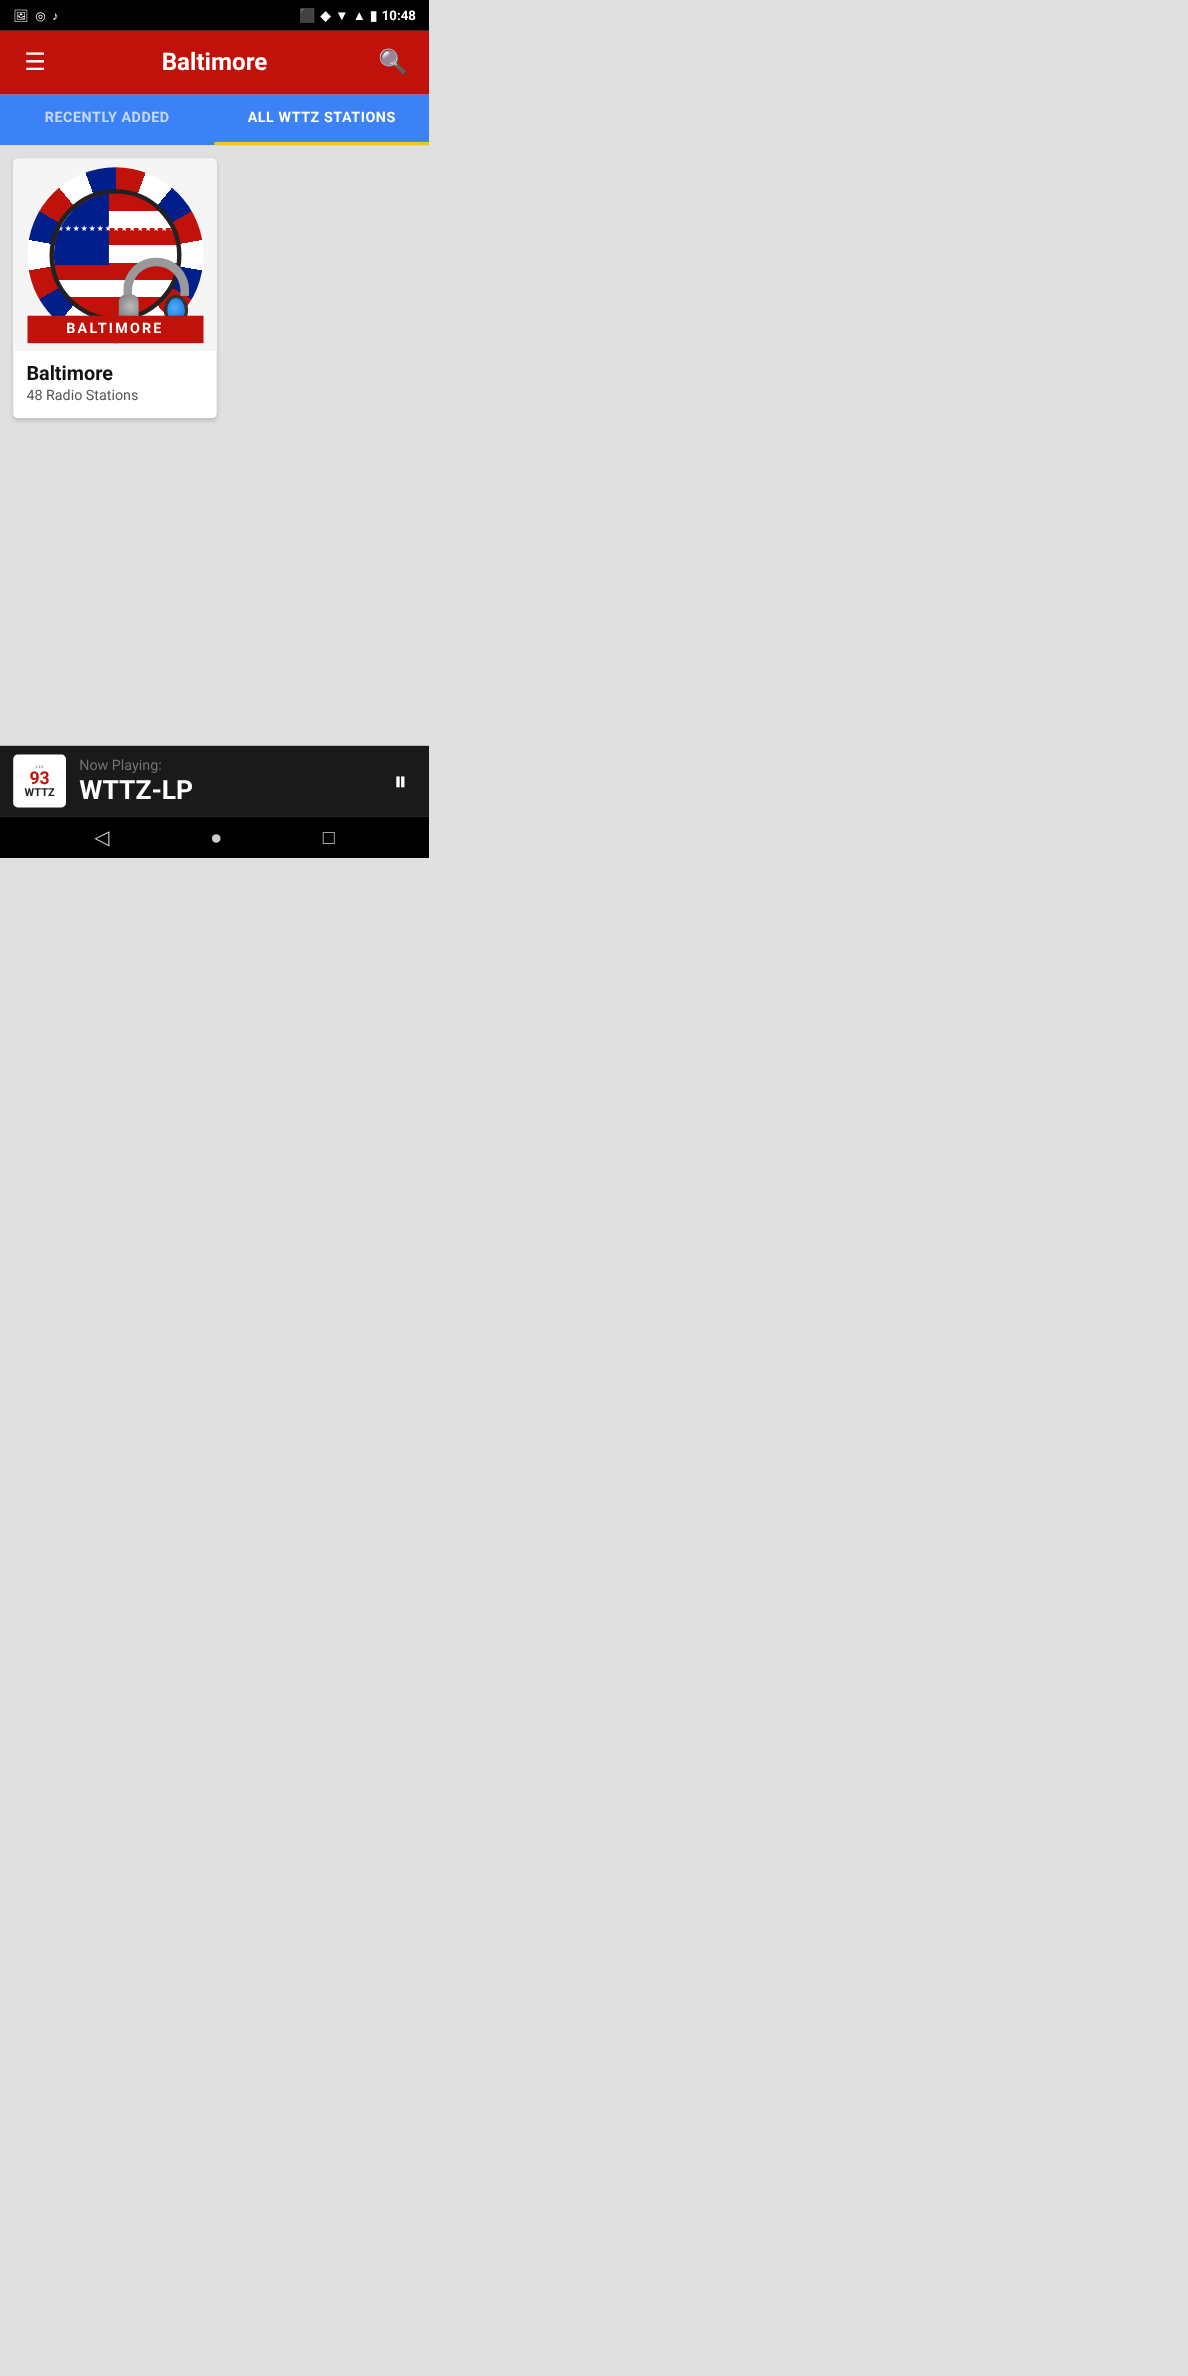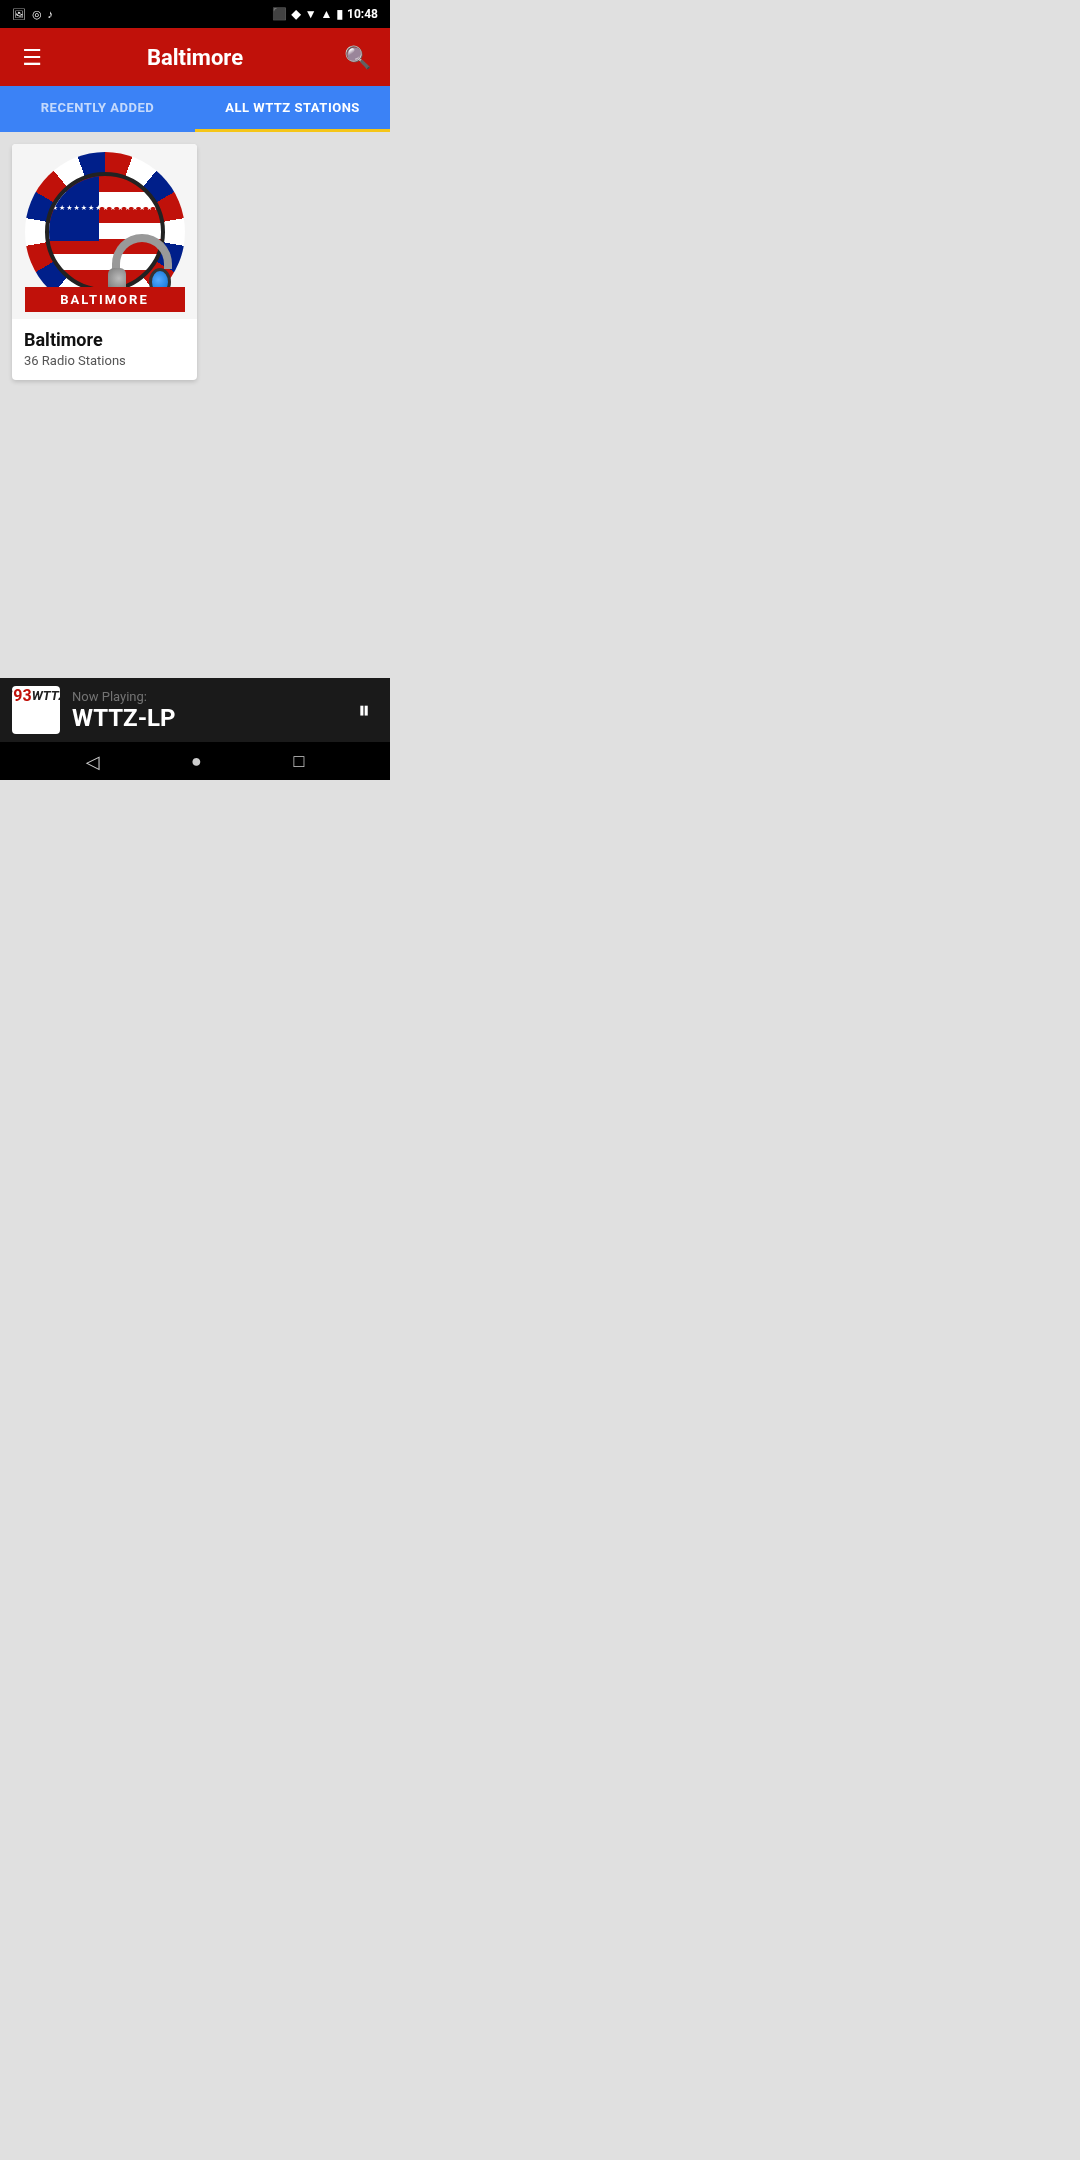--- a/index.html
+++ b/index.html
@@ -242,41 +242,40 @@
       align-items: center;
       justify-content: center;
       overflow: hidden;
       flex-shrink: 0;
     }
     .wttz-logo {
       width: 44px;
       height: 44px;
       background: #fff;
       display: flex;
-      flex-direction: row;
-      align-items: flex-start;
+      flex-direction: column;
+      align-items: center;
       justify-content: center;
       position: relative;
     }
     .wttz-top {
       font-size: 5px;
       color: #333;
       text-align: center;
     }
     .wttz-num {
       font-size: 16px;
       font-weight: bold;
       color: #c0110a;
       line-height: 1;
     }
     .wttz-name {
-      font-size: 13px;
+      font-size: 10px;
       font-weight: bold;
       color: #222;
-      font-style: italic;
     }
     .now-playing-info {
       flex: 1;
       color: #fff;
     }
     .now-playing-label {
       font-size: 13px;
       color: #737373;
     }
     .now-playing-station {
@@ -351,21 +350,21 @@
         <div style="position:absolute; width:75px; height:70px; bottom:8px; right:8px;">
           <div class="headphone-arc"></div>
           <div class="headphone-left-ear"></div>
           <div class="headphone-right-ear"></div>
         </div>
         <div class="logo-banner">BALTIMORE</div>
       </div>
     </div>
     <div class="card-info">
       <div class="card-title">Baltimore</div>
-      <div class="card-subtitle">36 Radio Stations</div>
+      <div class="card-subtitle">48 Radio Stations</div>
     </div>
   </div>
 </div>
 
 <div class="now-playing-bar">
   <div class="now-playing-logo">
     <div class="wttz-logo">
       <div class="wttz-top">♪♪♪</div>
       <div class="wttz-num">93</div>
       <div class="wttz-name">WTTZ</div>

